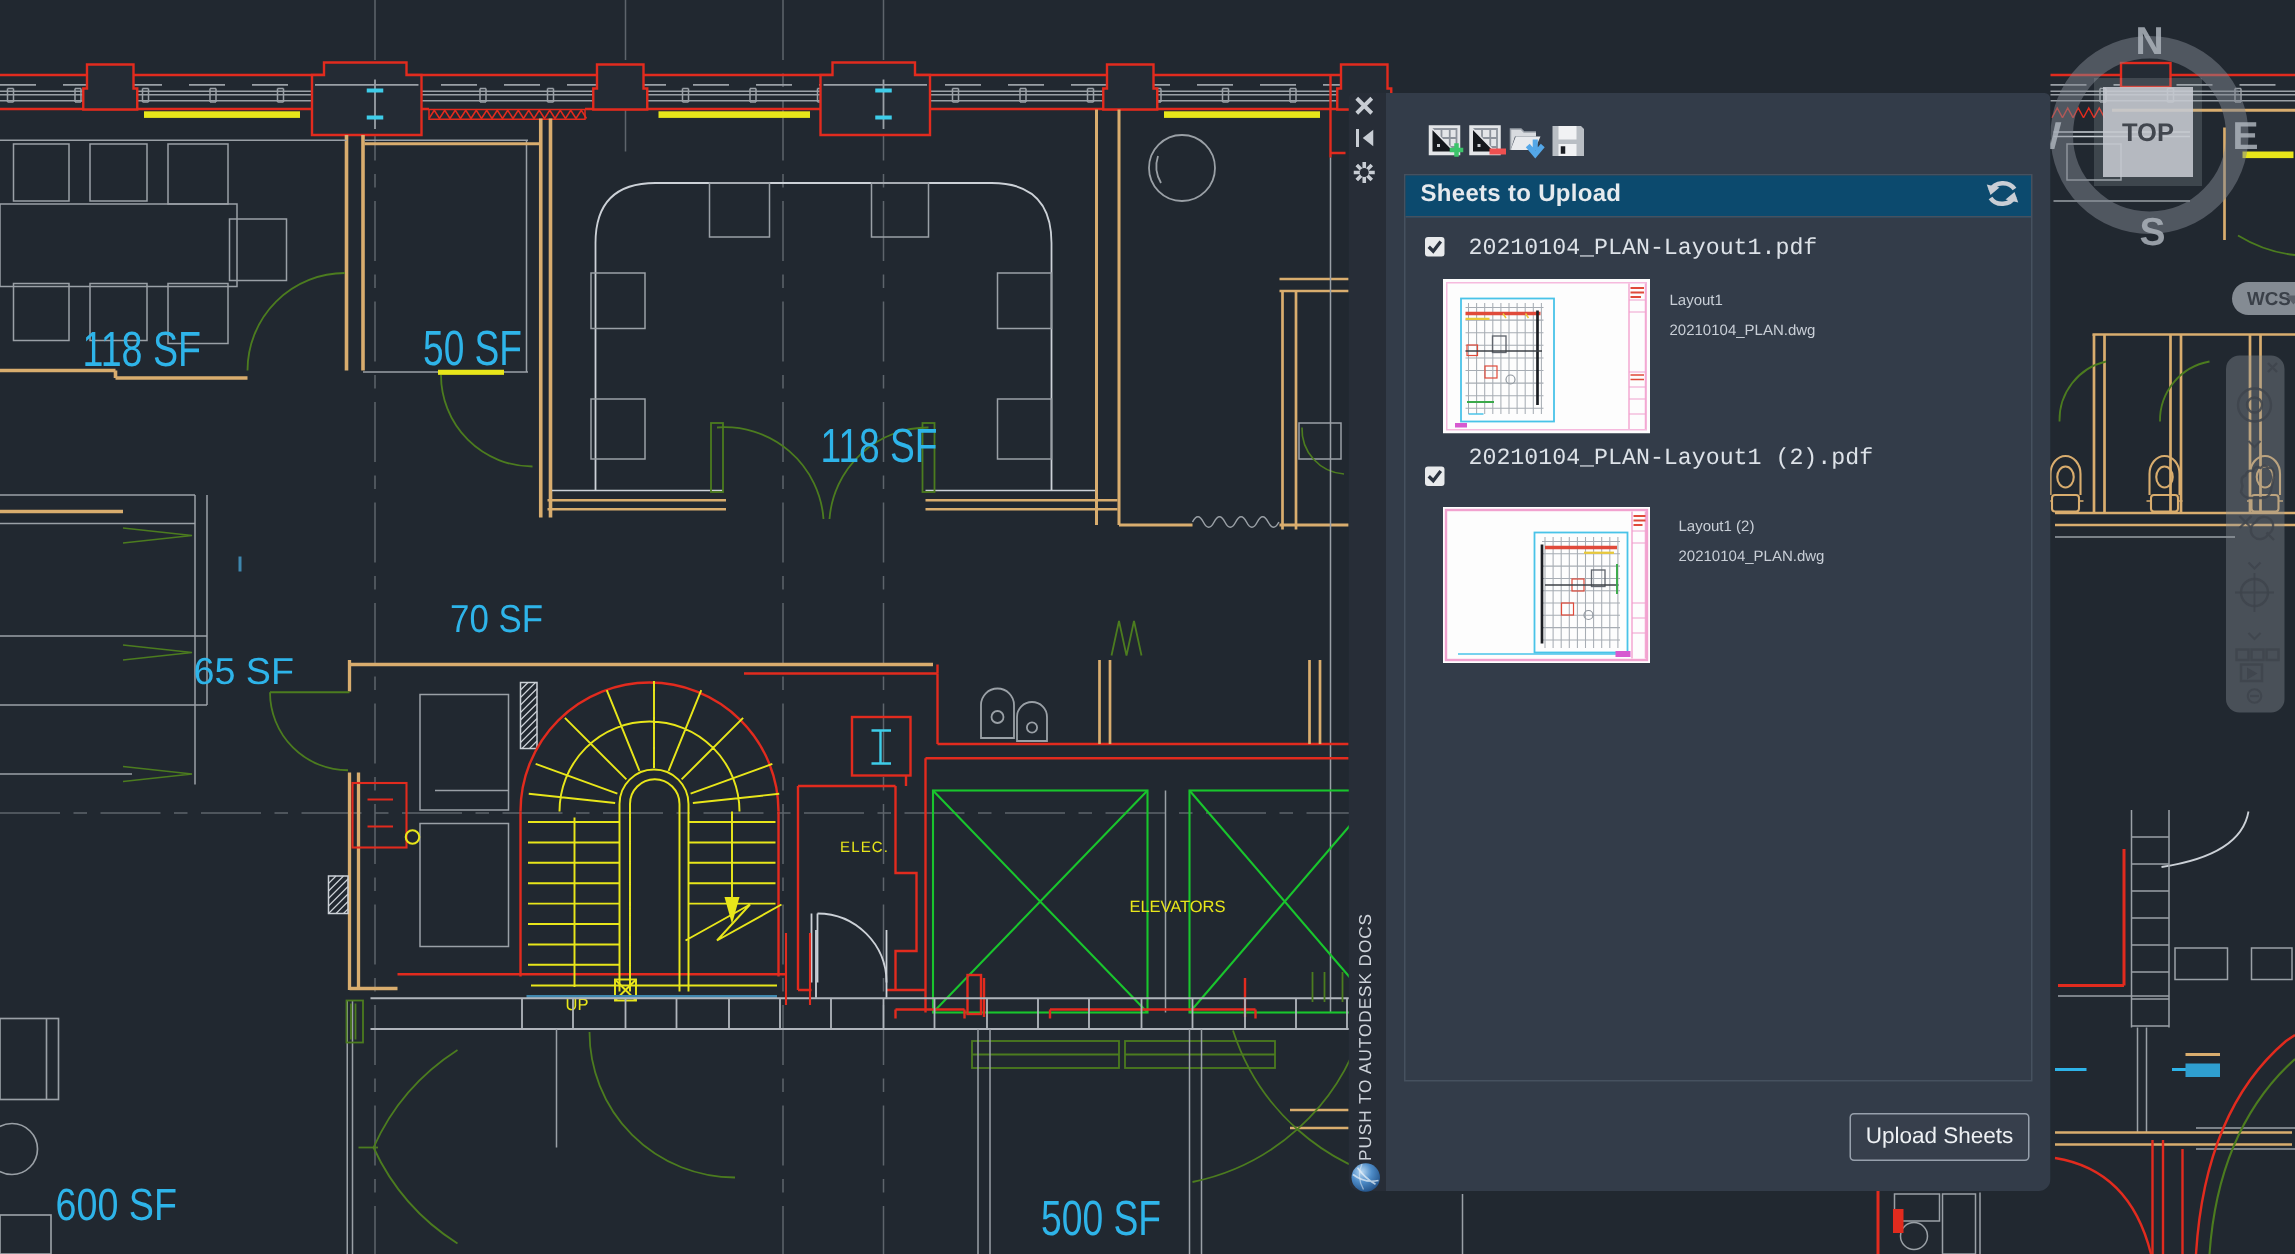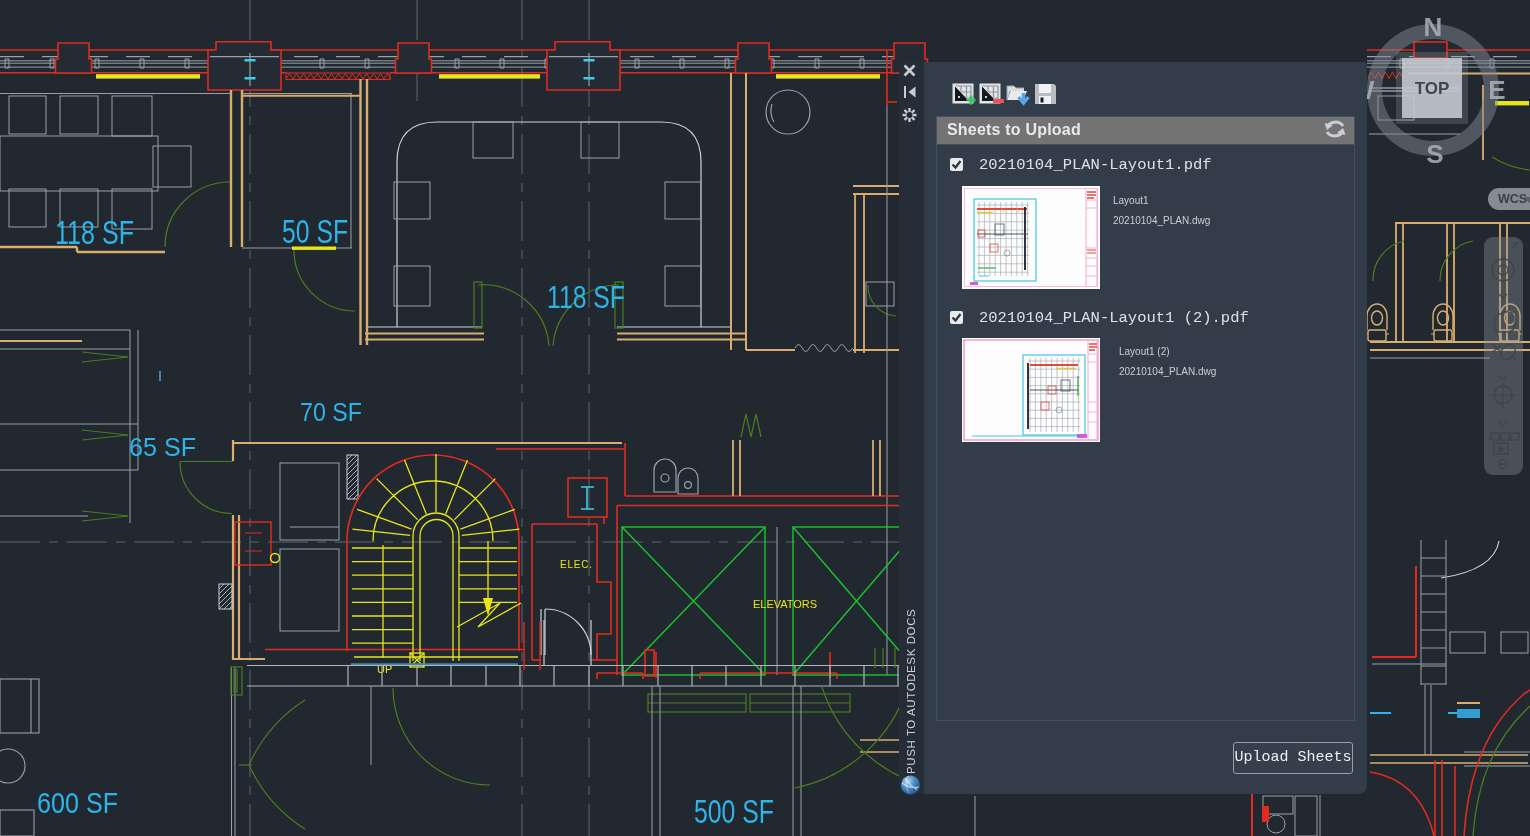--- a/index.html
+++ b/index.html
@@ -4,29 +4,29 @@
 html,body{margin:0;padding:0;background:#212830;}
 #stage{position:relative;width:1530px;height:836px;overflow:hidden;
   font-family:"Liberation Sans",sans-serif;background:#212830;}
 .abs{position:absolute;}
 #panel{position:absolute;left:899px;top:62px;width:468px;height:732px;
   border-radius:4px 4px 8px 8px;overflow:hidden;}
 #strip{position:absolute;left:0;top:0;width:25px;height:732px;background:#272d37;}
 #pbody{position:absolute;left:25px;top:0;width:443px;height:732px;background:#333c49;}
 #sheetbox{position:absolute;left:37px;top:54px;width:417px;height:603px;
   border:1px solid #46515f;background:#333c49;}
-#sheethdr{position:absolute;left:0;top:0;width:100%;height:27px;background:#737373;
+#sheethdr{position:absolute;left:0;top:0;width:100%;height:27px;background:#0c4a6e;
   border-bottom:1px solid #46515f;}
 #sheethdr span{position:absolute;left:10px;top:4px;font-size:16px;font-weight:bold;color:#e6eaee;letter-spacing:0.2px;}
 .fname{position:absolute;font-size:15.5px;color:#dde2e8;white-space:nowrap;font-family:Liberation Mono, monospace;}
 .sublbl{position:absolute;font-size:10px;color:#c9cfd7;white-space:nowrap;}
 .cbx{position:absolute;width:13px;height:13px;background:#e8eaec;border-radius:2px;}
 #upbtn{position:absolute;left:334px;top:680px;width:118px;height:30px;
   border:1px solid #97a0ac;border-radius:3px;color:#edf0f3;font-size:15px;
-  text-align:center;line-height:30px;background:rgba(255,255,255,0.02);font-family:Liberation Mono, monospace;}
+  text-align:center;line-height:30px;background:rgba(255,255,255,0.02);}
 #vtext{position:absolute;left:0px;top:546px;width:25px;height:166px;
   color:#ced3da;font-size:11.5px;letter-spacing:0.6px;white-space:nowrap;}
 #vtext div{transform:rotate(-90deg) translateX(-166px);transform-origin:0 0;width:166px;height:25px;line-height:25px;text-align:left;}
 #wcs{position:absolute;left:1488px;top:188px;width:54px;height:22px;border-radius:11px;
   background:rgba(158,164,172,0.8);color:#3a4048;font-size:12.5px;font-weight:bold;
   line-height:22px;padding-left:10px;box-sizing:border-box;}
 #wcs:after{content:"";position:absolute;right:8px;top:9px;border-left:5px solid transparent;
   border-right:5px solid transparent;border-top:6px solid #5a6069;}
 </style></head><body>
 <div id="stage">
@@ -398,21 +398,21 @@
       <path d="M17 90 h10" stroke="#49c3e8" stroke-width="1"></path>
       <circle cx="45" cy="67" r="3" fill="none" stroke="#8f969e" stroke-width="0.8"></circle>
       <rect x="8" y="96" width="8" height="3" fill="#d65ad0"></rect>
     </svg>
     <div class="sublbl" style="left:1113px;top:195px">Layout1</div>
     <div class="sublbl" style="left:1113px;top:215px">20210104_PLAN.dwg</div>
     <div class="cbx" style="left:950px;top:311px"></div>
     <svg class="abs" style="left:950px;top:311px" width="13" height="13">
       <path d="M2.5 6.5 L5.5 9.5 L10.5 3" stroke="#2b3340" stroke-width="2.2" fill="none"></path>
     </svg>
-    <div class="fname" style="left:979px;top:309px">20210104_PLAN-Layout1 (2).pdf</div>
+    <div class="fname" style="left:979px;top:296px">20210104_PLAN-Layout1 (2).pdf</div>
     <svg class="abs" style="left:962px;top:338px" width="138" height="104">
       <rect x="0" y="0" width="138" height="104" fill="#fdfdfd"></rect>
       <rect x="2" y="2" width="134" height="100" fill="none" stroke="#f2a2cf" stroke-width="1.6"></rect>
       <path d="M126 3 V101 M135 3 V101" stroke="#f3a8d2" stroke-width="1" fill="none"></path>
       <path d="M126 16 h9 M126 24 h9 M126 64 h9 M126 74 h9 M126 84 h9" stroke="#f0a0ce" stroke-width="0.8"></path>
       <path d="M127 6 h8 M127 9 h8 M127 12 h6" stroke="#e04a3a" stroke-width="1.4"></path>
       <rect x="61" y="17" width="62" height="80" fill="none" stroke="#49c3e8" stroke-width="1.2"></rect>
       <path d="M66 23.0 h52 M66 31.2 h52 M66 39.4 h52 M66 47.599999999999994 h52 M66 55.8 h52 M66 64.0 h52 M66 72.19999999999999 h52 M66 80.39999999999999 h52 M66 88.6 h52 M68.0 20 v74 M73.4 20 v74 M78.8 20 v74 M84.2 20 v74 M89.6 20 v74 M95.0 20 v74 M100.4 20 v74 M105.80000000000001 20 v74 M111.2 20 v74 M116.6 20 v74" stroke="#a7adb4" stroke-width="0.7" fill="none"></path>
       <path d="M68 27 h48" stroke="#e04a3a" stroke-width="2.2"></path>
       <path d="M94 30.5 h20" stroke="#e8c93a" stroke-width="1.5"></path>

